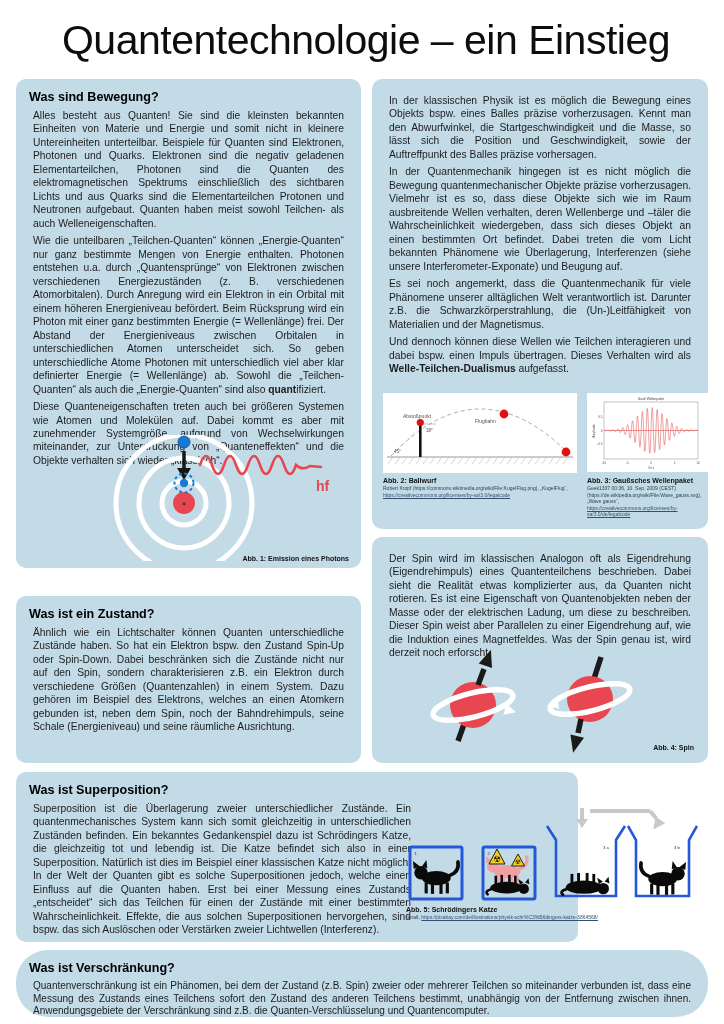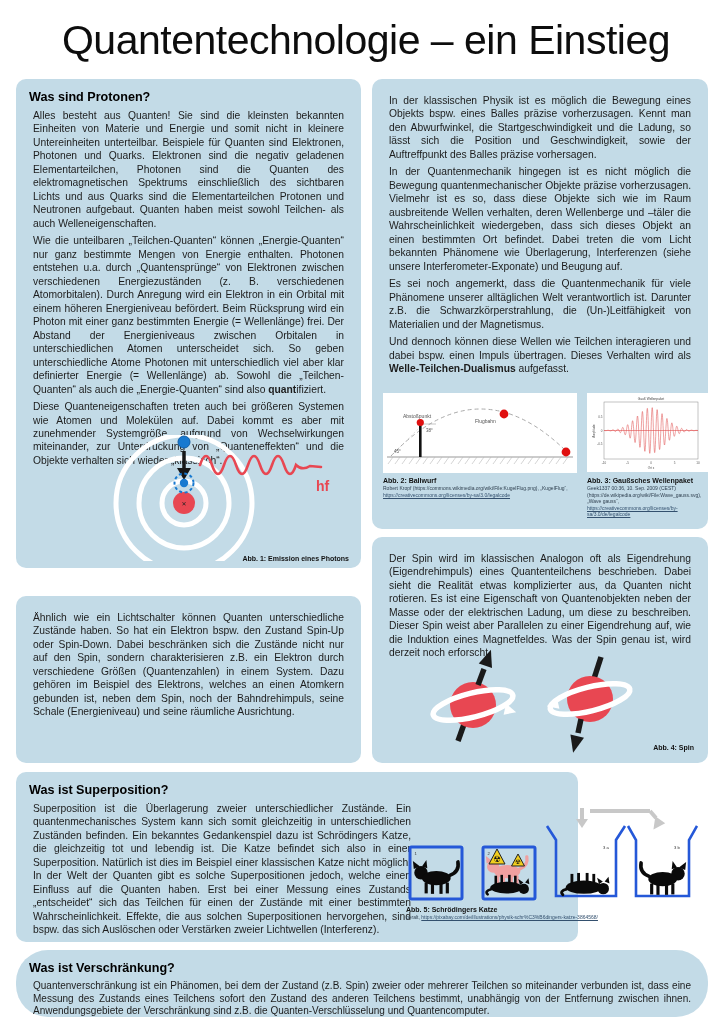--- a/index.html
+++ b/index.html
@@ -23,21 +23,21 @@
   .suptext{width:378px;}
 </style>
 </head>
 <body>
 
 <div class="page">
 
   <h1 class="poster-title">Quantentechnologie – ein Einstieg</h1>
 
   <section class="box" id="box-quanten">
-    <h2>Was sind Protonen?</h2>
+    <h2>Was sind Bewegung?</h2>
     <p>Alles besteht aus Quanten! Sie sind die kleinsten bekannten Einheiten von Materie und Energie und somit nicht in kleinere Untereinheiten unterteilbar. Beispiele für Quanten sind Elektronen, Photonen und Quarks. Elektronen sind die negativ geladenen Elementarteilchen, Photonen sind die Quanten des elektromagnetischen Spektrums einschließlich des sichtbaren Lichts und aus Quarks sind die Elementarteilchen Protonen und Neutronen aufgebaut. Quanten haben meist sowohl Teilchen- als auch Welleneigenschaften.</p>
     <p><span>Wie die unteilbaren „Teilchen-Quanten“ können „Energie-Quanten“ nur ganz bestimmte Mengen von Energie enthalten. Photonen entstehen u.a. durch „Quantensprünge“ von Elektronen zwischen verschiedenen Energiezuständen (z. B. verschiedenen Atomorbitalen). Durch Anregung wird ein Elektron in ein Orbital mit einem höheren Energieniveau befördert. Beim Rücksprung wird ein Photon mit einer ganz bestimmten Energie (= Wellenlänge) frei. Der Abstand der Energieniveaus zwischen Orbitalen in unterschiedlichen Atomen unterscheidet sich. So geben unterschiedliche Atome Photonen mit unterschiedlich viel aber klar definierter Energie (= Wellenlänge) ab. Sowohl die „Teilchen-Quanten“ als auch die „Energie-Quanten“ sind also </span><b>quant</b><span>ifiziert.</span></p>
     <p>Diese Quanteneigenschaften treten auch bei größeren Systemen wie Atomen und Molekülen auf. Dabei kommt es aber mit zunehmender Systemgröße, aufgrund von Wechselwirkungen miteinander, zur Unterdrückung von „Quanteneffekten“ und die Objekte verhalten sich wieder „klassisch“.</p>
 
     <svg class="abs" style="left:8px;top:356px;" width="330" height="126" viewBox="0 0 330 126">
       <circle cx="160" cy="68" r="68" fill="none" stroke="#ffffff" stroke-width="5"></circle>
       <circle cx="160" cy="68" r="45" fill="none" stroke="#ffffff" stroke-width="5"></circle>
       <circle cx="160" cy="68" r="22" fill="none" stroke="#ffffff" stroke-width="5"></circle>
       <circle cx="160" cy="68" r="11" fill="#e84752"></circle>
       <text x="160" y="70.5" font-size="6" fill="#222" text-anchor="middle">✕</text>
@@ -46,21 +46,21 @@
       <polygon points="153,33 167,33 160,45" fill="#161616"></polygon>
       <circle cx="160" cy="48" r="9.5" fill="none" stroke="#1779d0" stroke-width="2" stroke-dasharray="3,2.6"></circle>
       <circle cx="160" cy="48" r="4.2" fill="#1779d0"></circle>
       <path d="M176,30 Q182,12 188,30 T200,30 T212,30 T224,30 T236,30 T248,30 T260,30 T272,30 Q278,36 286,31 L297,32" fill="none" stroke="#e84752" stroke-width="2.6" stroke-linecap="round"></path>
       <text x="292" y="56" font-size="14" font-weight="bold" fill="#e84752">hf</text>
     </svg>
     <div class="cap abs" style="right:12px;bottom:5px;">Abb. 1: Emission eines Photons</div>
   </section>
 
   <section class="box" id="box-unterschiede">
-    <p>In der klassischen Physik ist es möglich die Bewegung eines Objekts bspw. eines Balles präzise vorherzusagen. Kennt man den Abwurfwinkel, die Startgeschwindigkeit und die Ladung, so lässt sich die Position und Geschwindigkeit, sowie der Auftreffpunkt des Balles präzise vorhersagen.</p>
+    <p>In der klassischen Physik ist es möglich die Bewegung eines Objekts bspw. eines Balles präzise vorherzusagen. Kennt man den Abwurfwinkel, die Startgeschwindigkeit und die Masse, so lässt sich die Position und Geschwindigkeit, sowie der Auftreffpunkt des Balles präzise vorhersagen.</p>
     <p>In der Quantenmechanik hingegen ist es nicht möglich die Bewegung quantenmechanischer Objekte präzise vorherzusagen. Vielmehr ist es so, dass diese Objekte sich wie im Raum ausbreitende Wellen verhalten, deren Wellenberge und –täler die Wahrscheinlichkeit wiedergeben, dass sich dieses Objekt an einen bestimmten Ort befindet. Dabei treten die vom Licht bekannten Phänomene wie Überlagerung, Interferenzen (siehe unsere Interferometer-Exponate) und Beugung auf.</p>
     <p>Es sei noch angemerkt, dass die Quantenmechanik für viele Phänomene unserer alltäglichen Welt verantwortlich ist. Darunter z.B. die Schwarzkörperstrahlung, die (Un-)Leitfähigkeit von Materialien und der Magnetismus.</p>
     <p><span>Und dennoch können diese Wellen wie Teilchen interagieren und dabei bspw. einen Impuls übertragen. Dieses Verhalten wird als </span><b>Welle-Teilchen-Dualismus</b><span> aufgefasst.</span></p>
 
     <svg class="abs" style="left:11px;top:314px;" width="194" height="80" viewBox="0 0 194 80">
       <rect x="0" y="0" width="194" height="80" fill="#ffffff"></rect>
       <line x1="4" y1="64" x2="190" y2="64" stroke="#999" stroke-width="1"></line>
       <path d="M10,64 l-5,7 M17,64 l-5,7 M24,64 l-5,7 M31,64 l-5,7 M38,64 l-5,7 M45,64 l-5,7 M52,64 l-5,7 M59,64 l-5,7 M66,64 l-5,7 M73,64 l-5,7 M80,64 l-5,7 M87,64 l-5,7 M94,64 l-5,7 M101,64 l-5,7 M108,64 l-5,7 M115,64 l-5,7 M122,64 l-5,7 M129,64 l-5,7 M136,64 l-5,7 M143,64 l-5,7 M150,64 l-5,7 M157,64 l-5,7 M164,64 l-5,7 M171,64 l-5,7 M178,64 l-5,7 M185,64 l-5,7 " stroke="#b8b8b8" stroke-width="0.6" fill="none"></path>
       <line x1="8" y1="63" x2="40" y2="31" stroke="#cccccc" stroke-width="0.6" stroke-dasharray="2,2"></line>
       <path d="M8,63 Q96,-30 186,61" fill="none" stroke="#aaaaaa" stroke-width="1" stroke-dasharray="4,3"></path>
@@ -122,20 +122,21 @@
         <ellipse cx="218" cy="56" rx="41" ry="12" fill="none" stroke="#ffffff" stroke-width="5.5" transform="rotate(-14 218 56)"></ellipse>
         <polygon points="6,-3 -7,0 3,8" transform="translate(181,60) rotate(-28)" fill="#ffffff"></polygon>
         <line x1="209" y1="76" x2="206" y2="90" stroke="#1a1a1a" stroke-width="5.5"></line>
         <polygon points="-7,-5 7,-5 0,12" transform="translate(204,98) rotate(14)" fill="#1a1a1a"></polygon>
       </g>
     </svg>
     <div class="cap abs" style="right:14px;bottom:11px;">Abb. 4: Spin</div>
   </section>
 
   <section class="box" id="box-zustand">
+    <h2>Was ist ein Zustand?</h2>
     <p>Ähnlich wie ein Lichtschalter können Quanten unterschiedliche Zustände haben. So hat ein Elektron bspw. den Zustand Spin-Up oder Spin-Down. Dabei beschränken sich die Zustände nicht nur auf den Spin, sondern charakterisieren z.B. ein Elektron durch verschiedene Größen (Quantenzahlen) in einem System. Dazu gehören im Beispiel des Elektrons, welches an einen Atomkern gebunden ist, neben dem Spin, noch der Bahndrehimpuls, seine Schale (Energieniveau) und seine räumliche Ausrichtung.</p>
   </section>
 
   <section class="box" id="box-superposition">
     <h2>Was ist Superposition?</h2>
     <p class="suptext">Superposition ist die Überlagerung zweier unterschiedlicher Zustände. Ein quantenmechanisches System kann sich somit gleichzeitig in unterschiedlichen Zuständen befinden. Ein bekanntes Gedankenspiel dazu ist Schrödingers Katze, die gleichzeitig tot und lebendig ist. Die Katze befindet sich also in einer Superposition. Natürlich ist dies im Beispiel einer klassischen Katze nicht möglich. In der Welt der Quanten gibt es solche Superpositionen jedoch, welche einen Einfluss auf die Quanten haben. Erst bei einer Messung eines Zustands „entscheidet“ sich das Teilchen für einen der Zustände mit einer bestimmten Wahrscheinlichkeit. Effekte, die aus solchen Superpositionen hervorgehen, sind bspw. das sich Auslöschen oder Verstärken zweier Lichtwellen (Interferenz).</p>
 
     <svg class="abs" style="left:390px;top:28px;" width="292" height="108" viewBox="0 0 292 108">
 
       <g>

